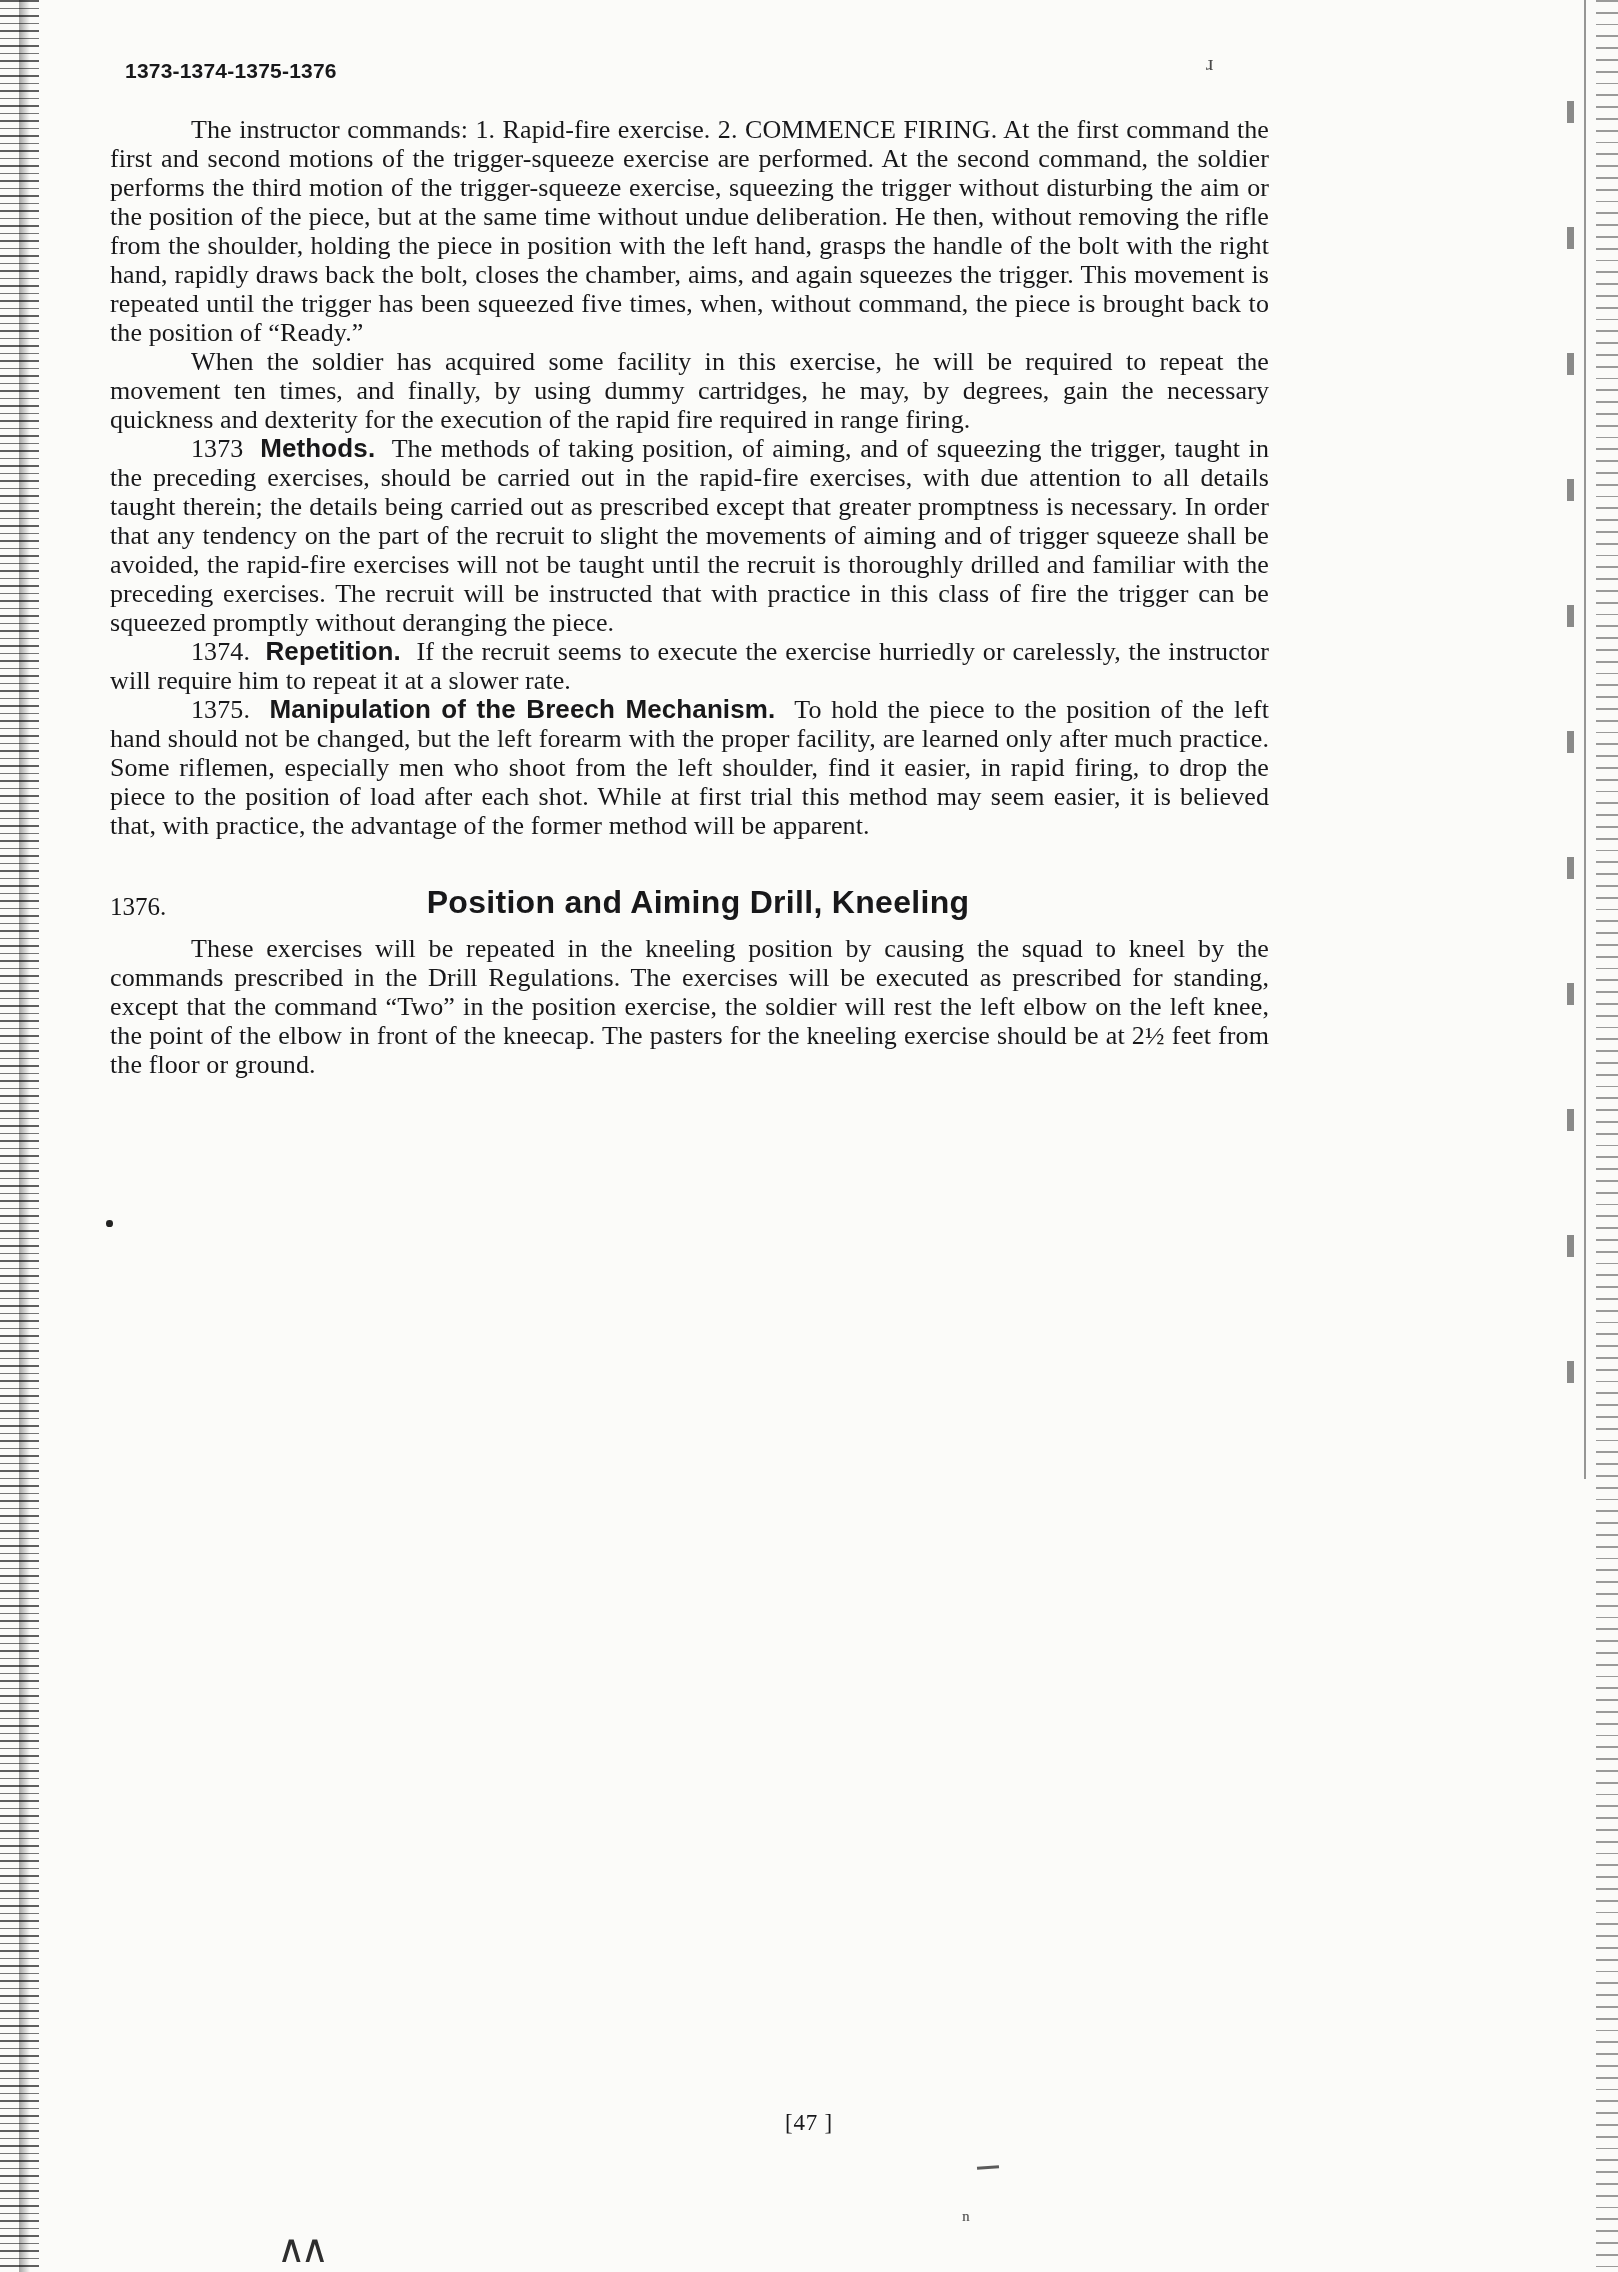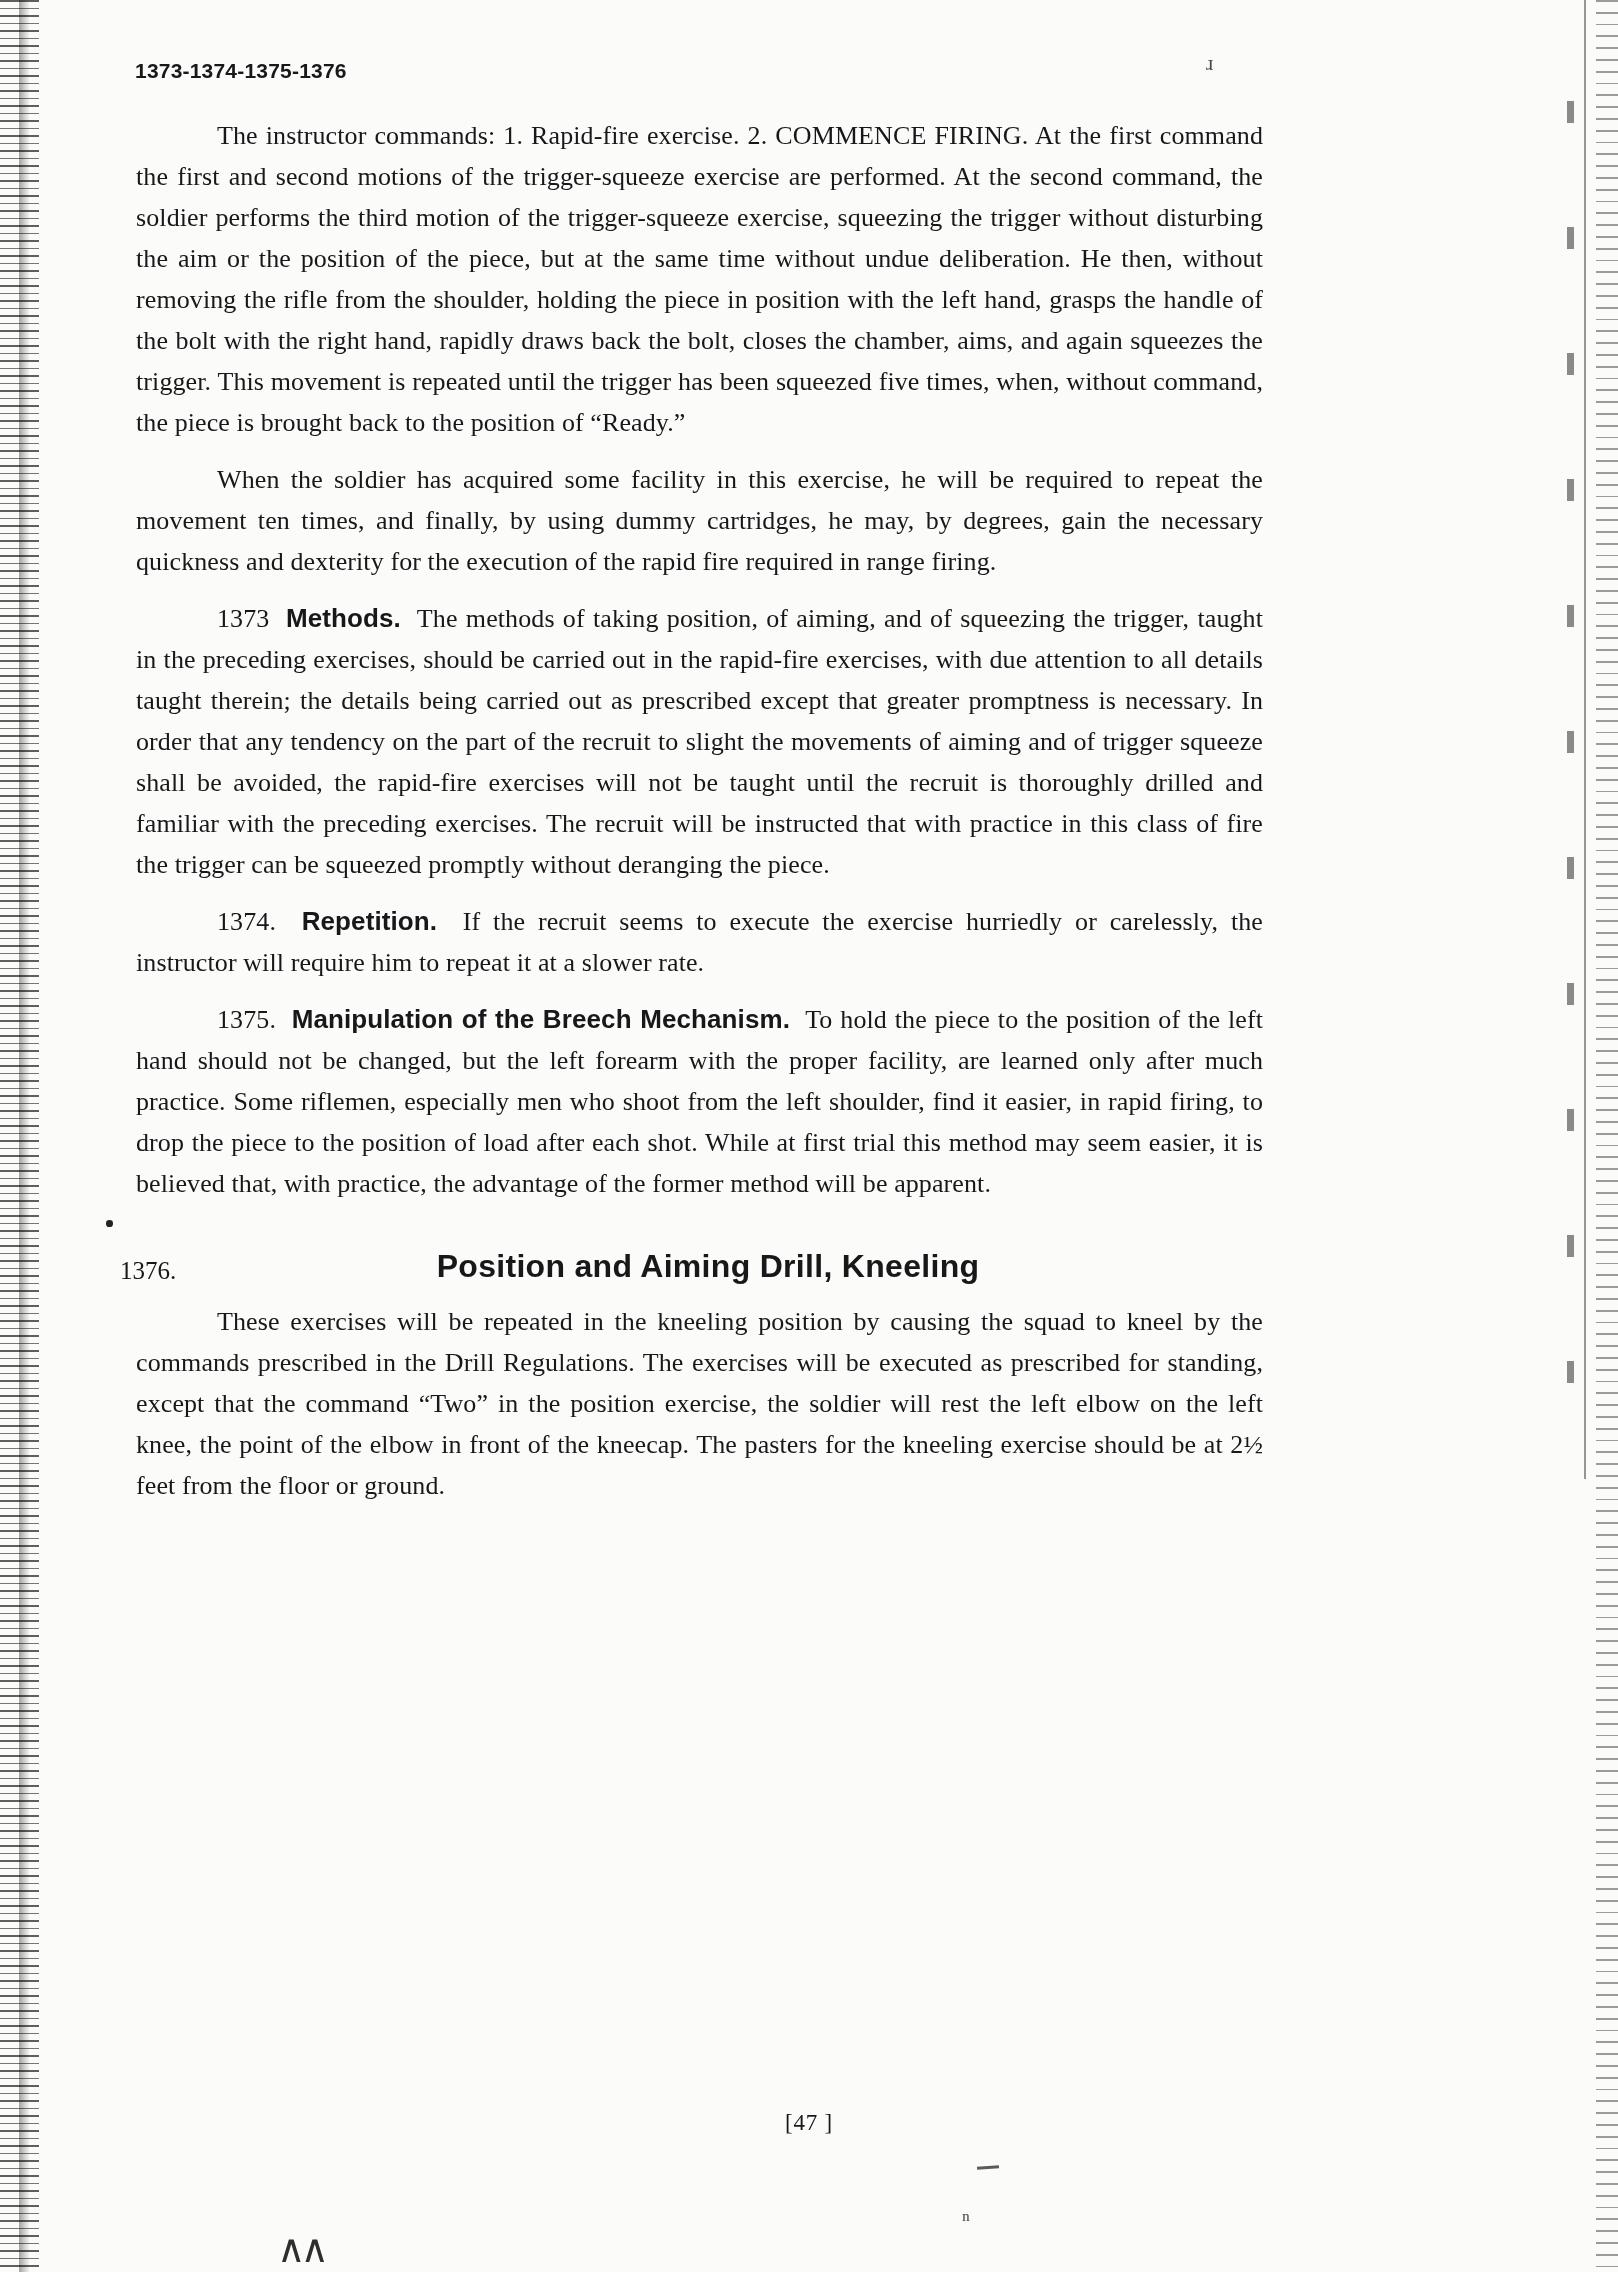--- a/index.html
+++ b/index.html
@@ -76,35 +76,35 @@
     background: repeating-linear-gradient(
       to bottom,
       rgba(0,0,0,.45) 0px, rgba(0,0,0,.45) 22px,
       rgba(0,0,0,0) 22px, rgba(0,0,0,0) 126px
     );
   }
 
   
   .page {
     position: absolute;
-    left: 120px;
+    left: 110px;
     top: 59px;
     width: 1159px;
   }
   .folio {
     font-family: "Liberation Sans", sans-serif;
     font-weight: 700;
     font-size: 21px;
     letter-spacing: 0.2px;
     margin: 0 0 32px 15px;
   }
   p {
-    margin: 16px;
+    margin: 0;
     font-size: 26px;
-    line-height: 41px;
+    line-height: 29px;
     text-align: justify;
     text-justify: inter-word;
     letter-spacing: 0.1px;
   }
   p + p { margin-top: 0; }
   .indent { text-indent: 81px; }
   .num {
     font-weight: 400;
   }
   .heading-row {

